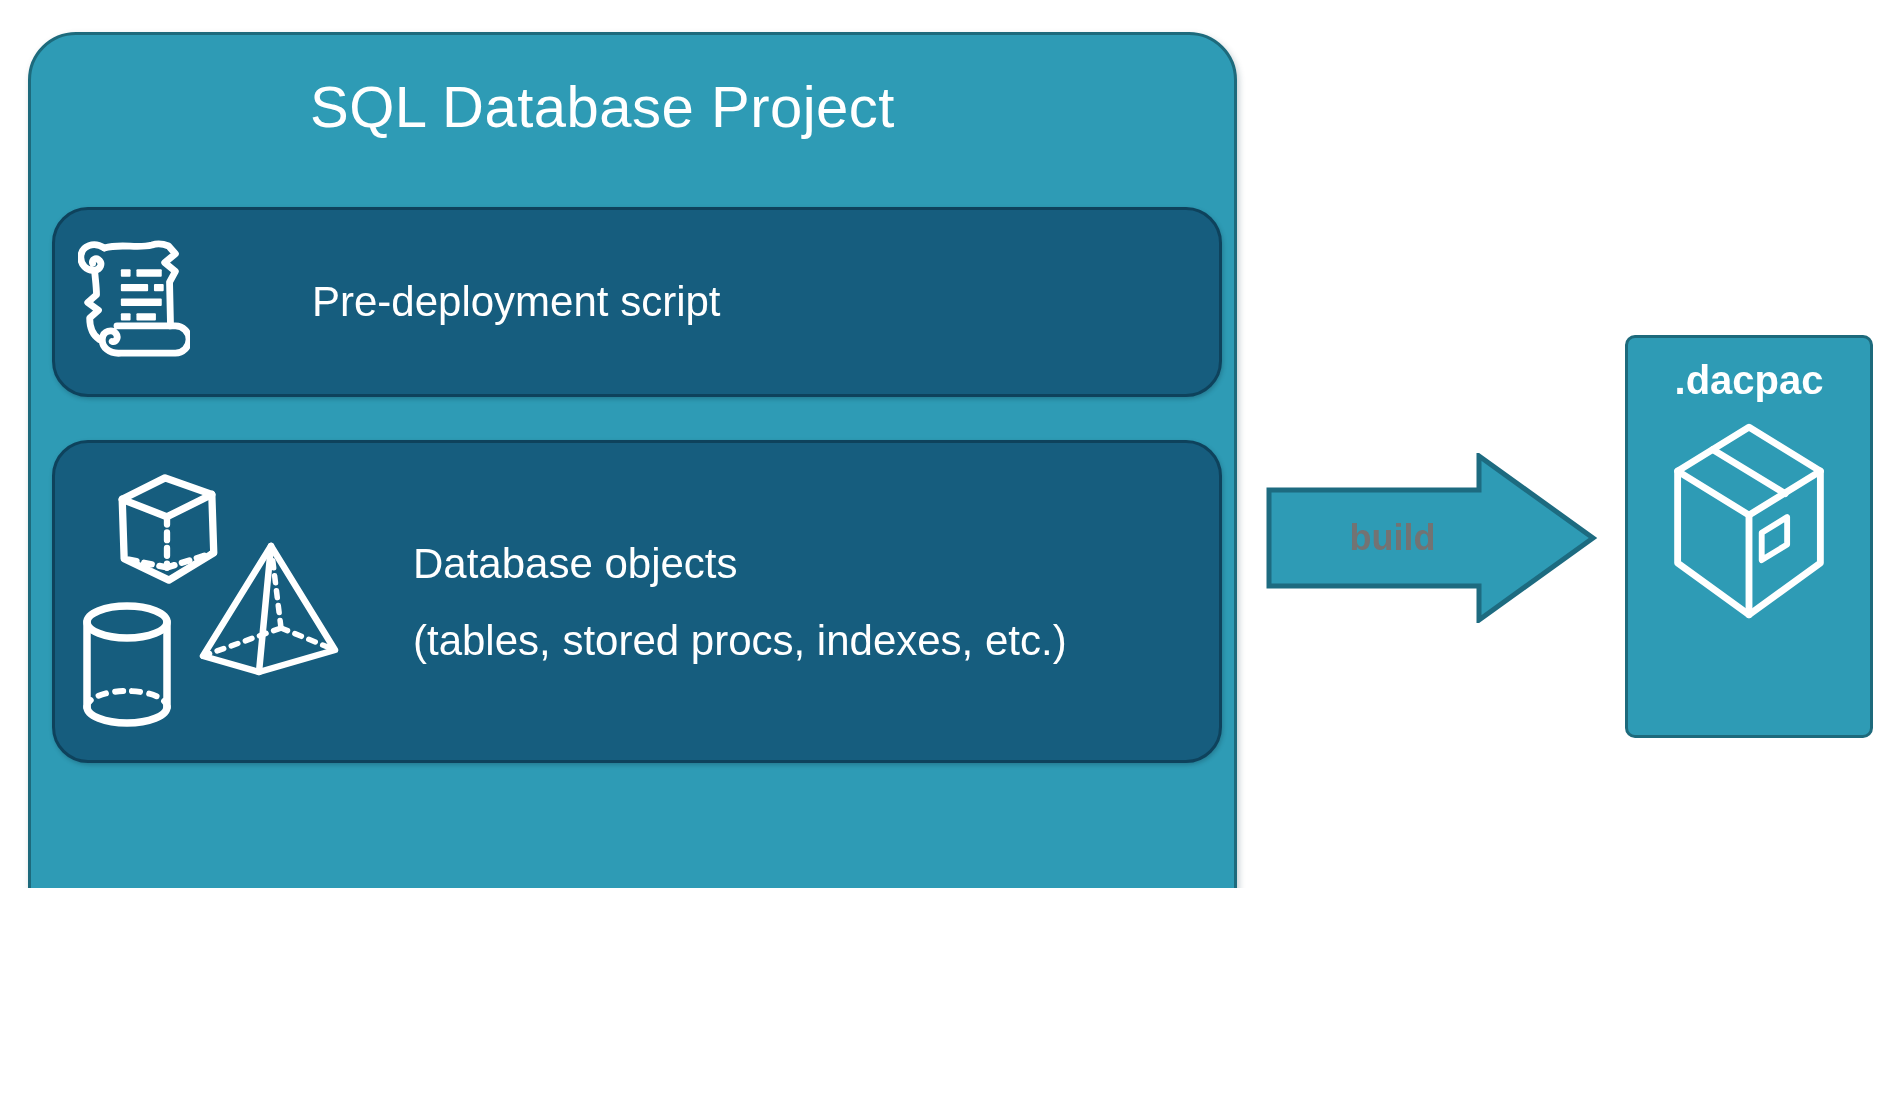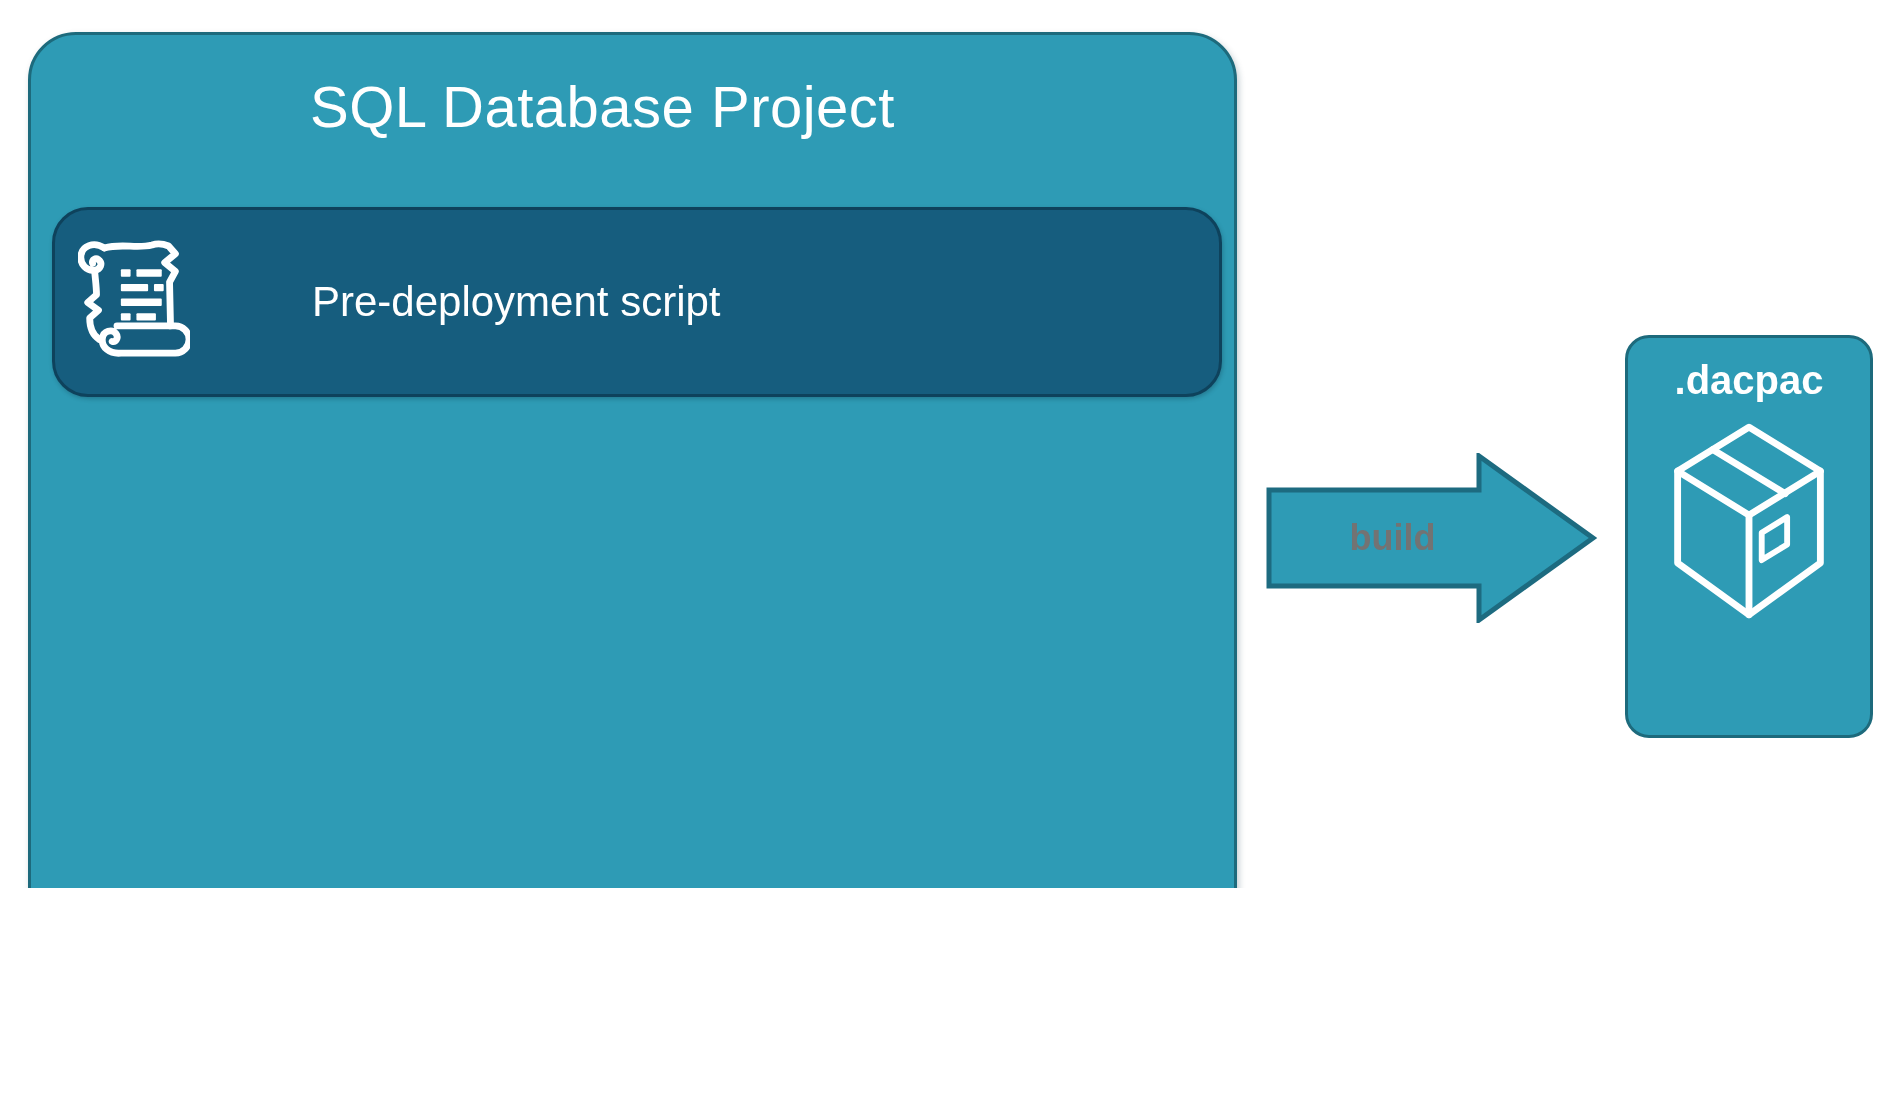--- a/index.html
+++ b/index.html
@@ -42,21 +42,21 @@
   .build-arrow svg{position:absolute;left:0;top:0;}
   .build-label{
     position:absolute;left:34px;top:0;width:185px;height:100%;
     display:flex;align-items:center;justify-content:center;
     font-size:36px;font-weight:700;color:#737373;
   }
   .dacpac-box{
     position:absolute;left:1625px;top:335px;width:242px;height:377px;
     background:var(--teal,#2e9bb5);
     border:3px solid var(--teal-border,#1d6a7c);
-    border-radius:24px;
+    border-radius:10px;
     display:flex;flex-direction:column;align-items:center;
     padding-top:20px;box-sizing:content-box;
   }
   .dacpac-label{font-size:40px;font-weight:700;color:#ffffff;margin-bottom:14px;}
   .defs-hidden{position:absolute;width:0;height:0;overflow:hidden;}
 </style>
 </head>
 <body>
 
 <svg class="defs-hidden" aria-hidden="true">
@@ -126,20 +126,35 @@
   <div class="project-box">
     <div class="project-title">SQL Database Project</div>
 
     <div class="inner-box box-pre">
       <svg class="icon-abs scroll-pos">
           <use href="#sym-scroll"></use>
         </svg>
       <div class="inner-label">Pre-deployment script</div>
     </div>
 
+    <div class="inner-box box-objects">
+      <svg class="icon-abs cube-pos">
+          <use href="#sym-cube"></use>
+        </svg>
+      <svg class="icon-abs pyramid-pos">
+          <use href="#sym-pyramid"></use>
+        </svg>
+      <svg class="icon-abs cylinder-pos">
+          <use href="#sym-cylinder"></use>
+        </svg>
+      <div class="inner-label objects-label">
+        <div>Database objects</div>
+        <div>(tables, stored procs, indexes, etc.)</div>
+      </div>
+    </div>
 
   </div>
 
   <div class="build-arrow">
     <svg width="332" height="170" viewBox="0 0 332 170">
       <polygon points="3,37 213,37 213,3 327,85 213,167 213,133 3,133" fill="var(--teal,#2e9bb5)" stroke="var(--arrow-border,#1d6b80)" stroke-width="5" stroke-linejoin="miter"></polygon>
     </svg>
     <div class="build-label">build</div>
   </div>
 

